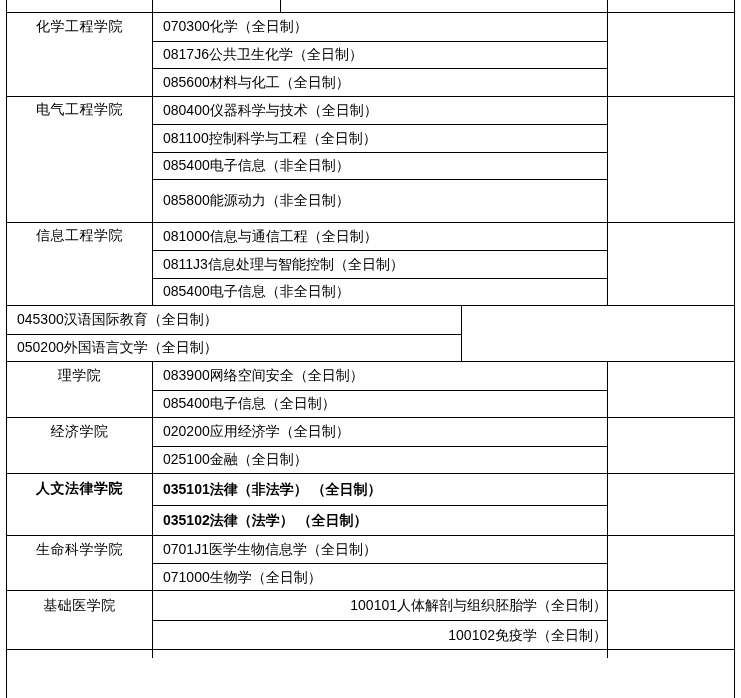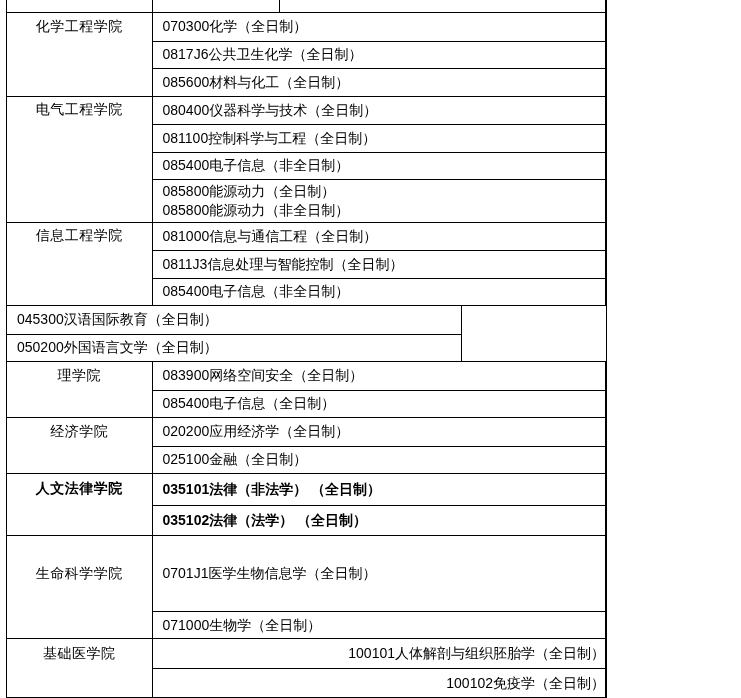--- a/index.html
+++ b/index.html
@@ -7,21 +7,21 @@
     width: 741px; height: 698px;
     background: #ffffff;
     font-family: "Liberation Sans", sans-serif;
     font-size: 14px;
     color: #000000;
     overflow: hidden;
   }
   .table-wrap {
     position: absolute;
     left: 6px; top: 0;
-    width: 601px; height: 698px;
+    width: 729px; height: 698px;
     border-left: 1px solid #000;
     border-right: 1px solid #000;
   }
   
   .strip-top {
     display: flex;
     height: 13px;
     border-bottom: 1px solid #000;
   }
   .strip-top .sc1 { width: 146px; border-right: 1px solid #000; }
@@ -59,21 +59,21 @@
     height: 27.5px;
     display: flex;
     flex-direction: column;
     justify-content: center;
     padding-left: 10px;
     line-height: 19px;
   }
   .prow + .prow { border-top: 1px solid #000; }
   .prow.h-double { height: 42.5px; }
   .sec-7 .prow, .sec-7 .college-label { height: 30.5px; font-weight: bold; }
-  .sec-8 .prow, .sec-8 .college-label { height: 27px; margin-top: 24px; }
+  .sec-8 .prow, .sec-8 .college-label { height: 27px; }
   .sec-9 .prow, .sec-9 .college-label { height: 29px; text-align: right; }
 </style>
 </head>
 <body>
 
 <div class="table-wrap">
 
   <div class="strip-top">
     <div class="sc1"></div>
     <div class="sc2"></div>
@@ -107,21 +107,20 @@
       <div class="prow">
           <span>080400仪器科学与技术（全日制）</span>
         </div>
       <div class="prow">
           <span>081100控制科学与工程（全日制）</span>
         </div>
       <div class="prow">
           <span>085400电子信息（非全日制）</span>
         </div>
       <div class="prow h-double">
-        <span>085800能源动力（全日制）</span>
         <span>085800能源动力（非全日制）</span>
       </div>
     </div>
     <div class="col-empty"></div>
   </div>
 
   <div class="section sec-3">
     <div class="col-college">
       <div class="college-label">信息工程学院</div>
     </div>

